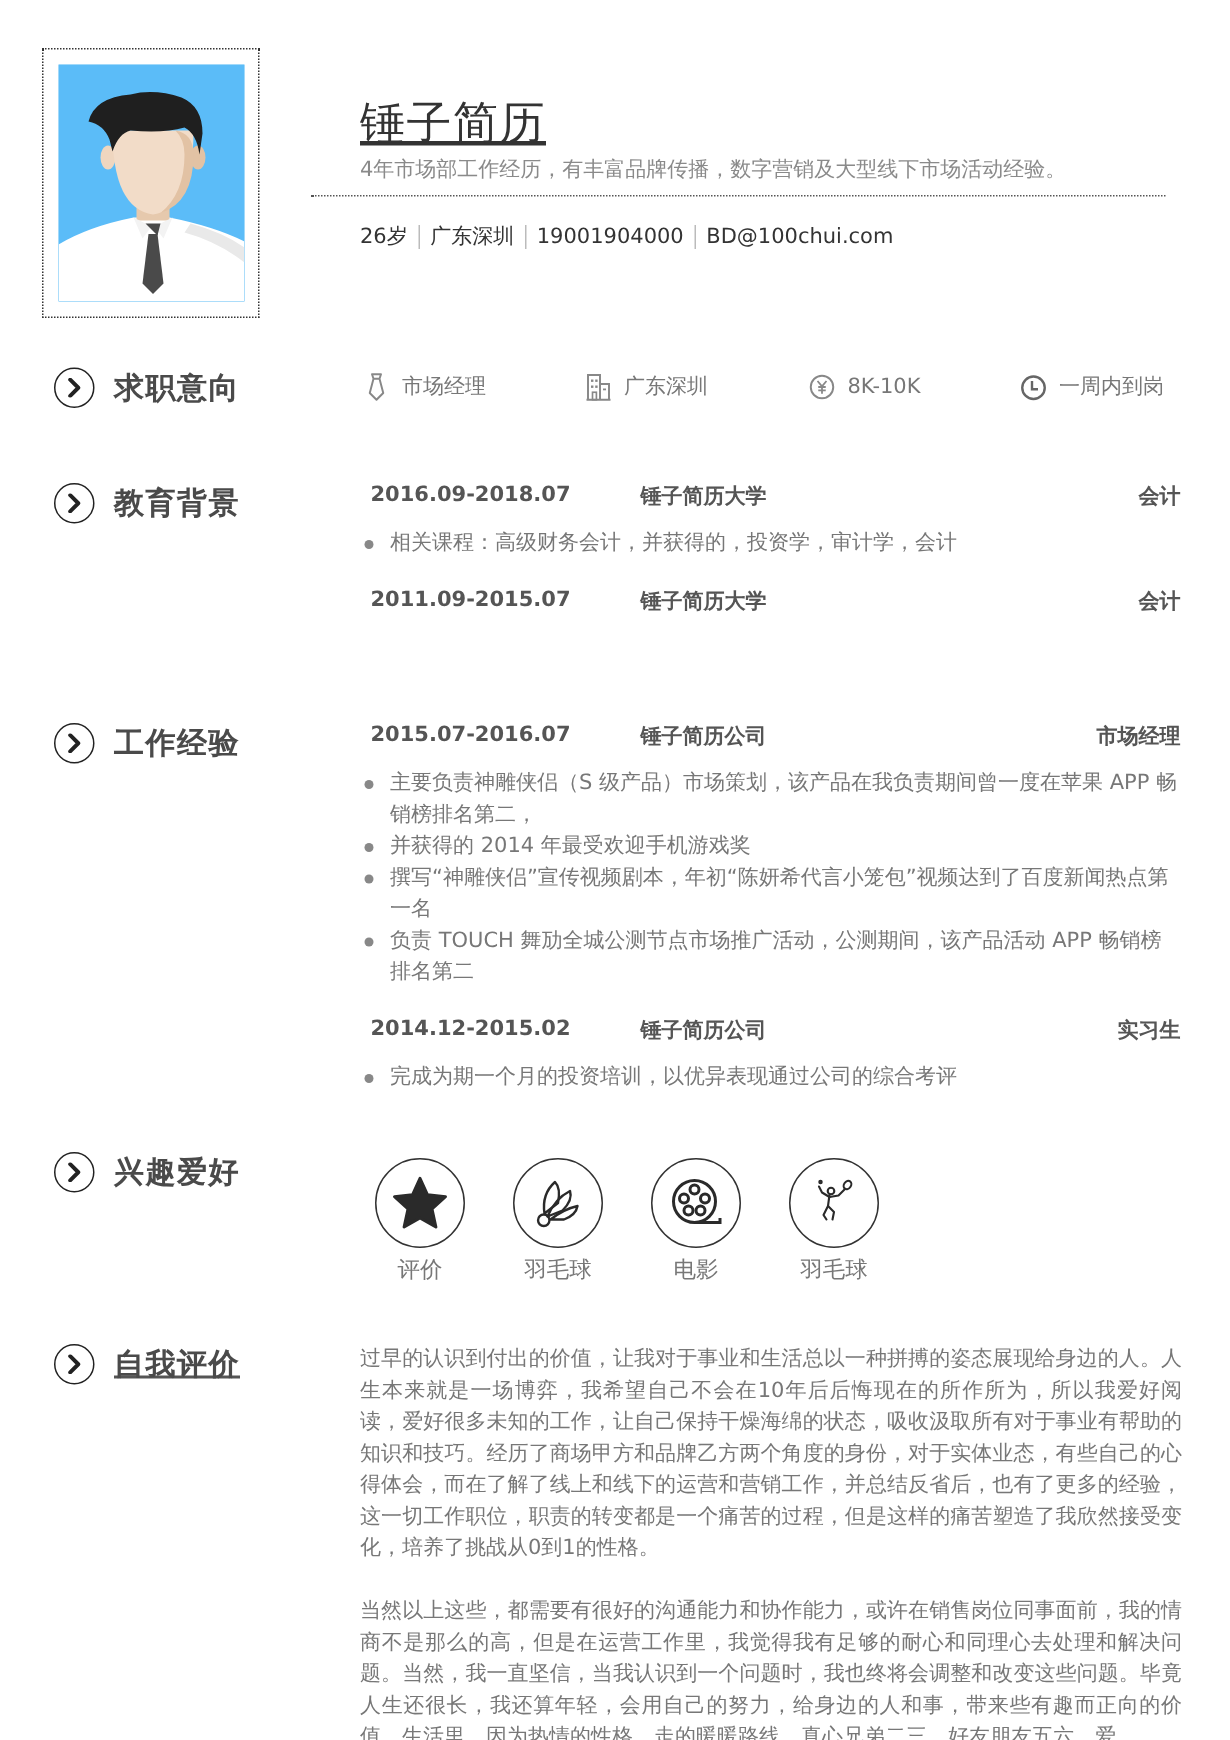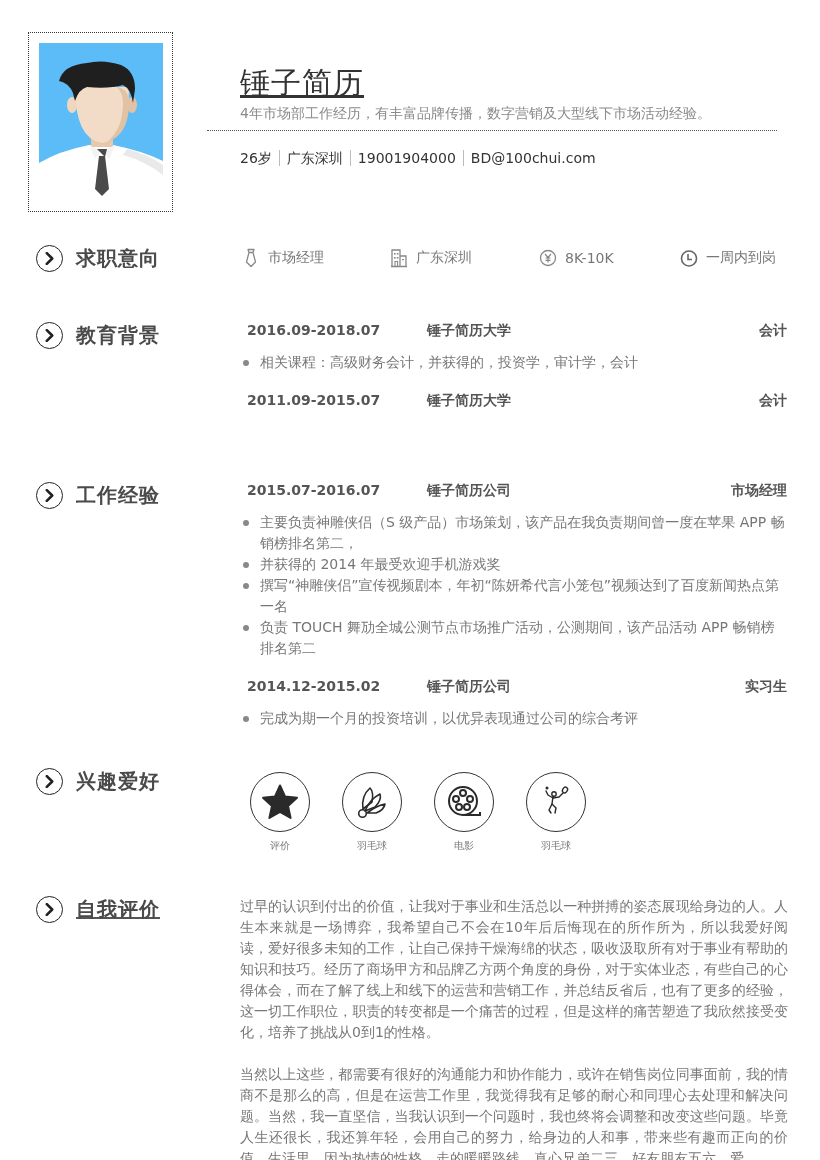--- a/index.html
+++ b/index.html
@@ -73,21 +73,21 @@
 
   
   .hobby {
     position: absolute; top: 772px; width: 62px; text-align: center;
   }
   .hobby .ring {
     width: 60px; height: 60px; border: 1.5px solid #333; border-radius: 50%;
     display: flex; align-items: center; justify-content: center; margin: 0 auto;
   }
   .hobby .ring svg { width: 40px; height: 40px; }
-  .hobby .label { margin-top: 4px; font-size: 10px; color: #777; line-height: 20px; }
+  .hobby .label { margin-top: 4px; font-size: 15px; color: #777; line-height: 20px; }
 
   
   .eval {
     position: absolute; left: 240px; top: 896px; width: 548px; font-size: 14px; color: #777;
     line-height: 21px; text-align: justify;
   }
   .eval p + p { margin-top: 21px; }
 </style>
 </head>
 <body>

